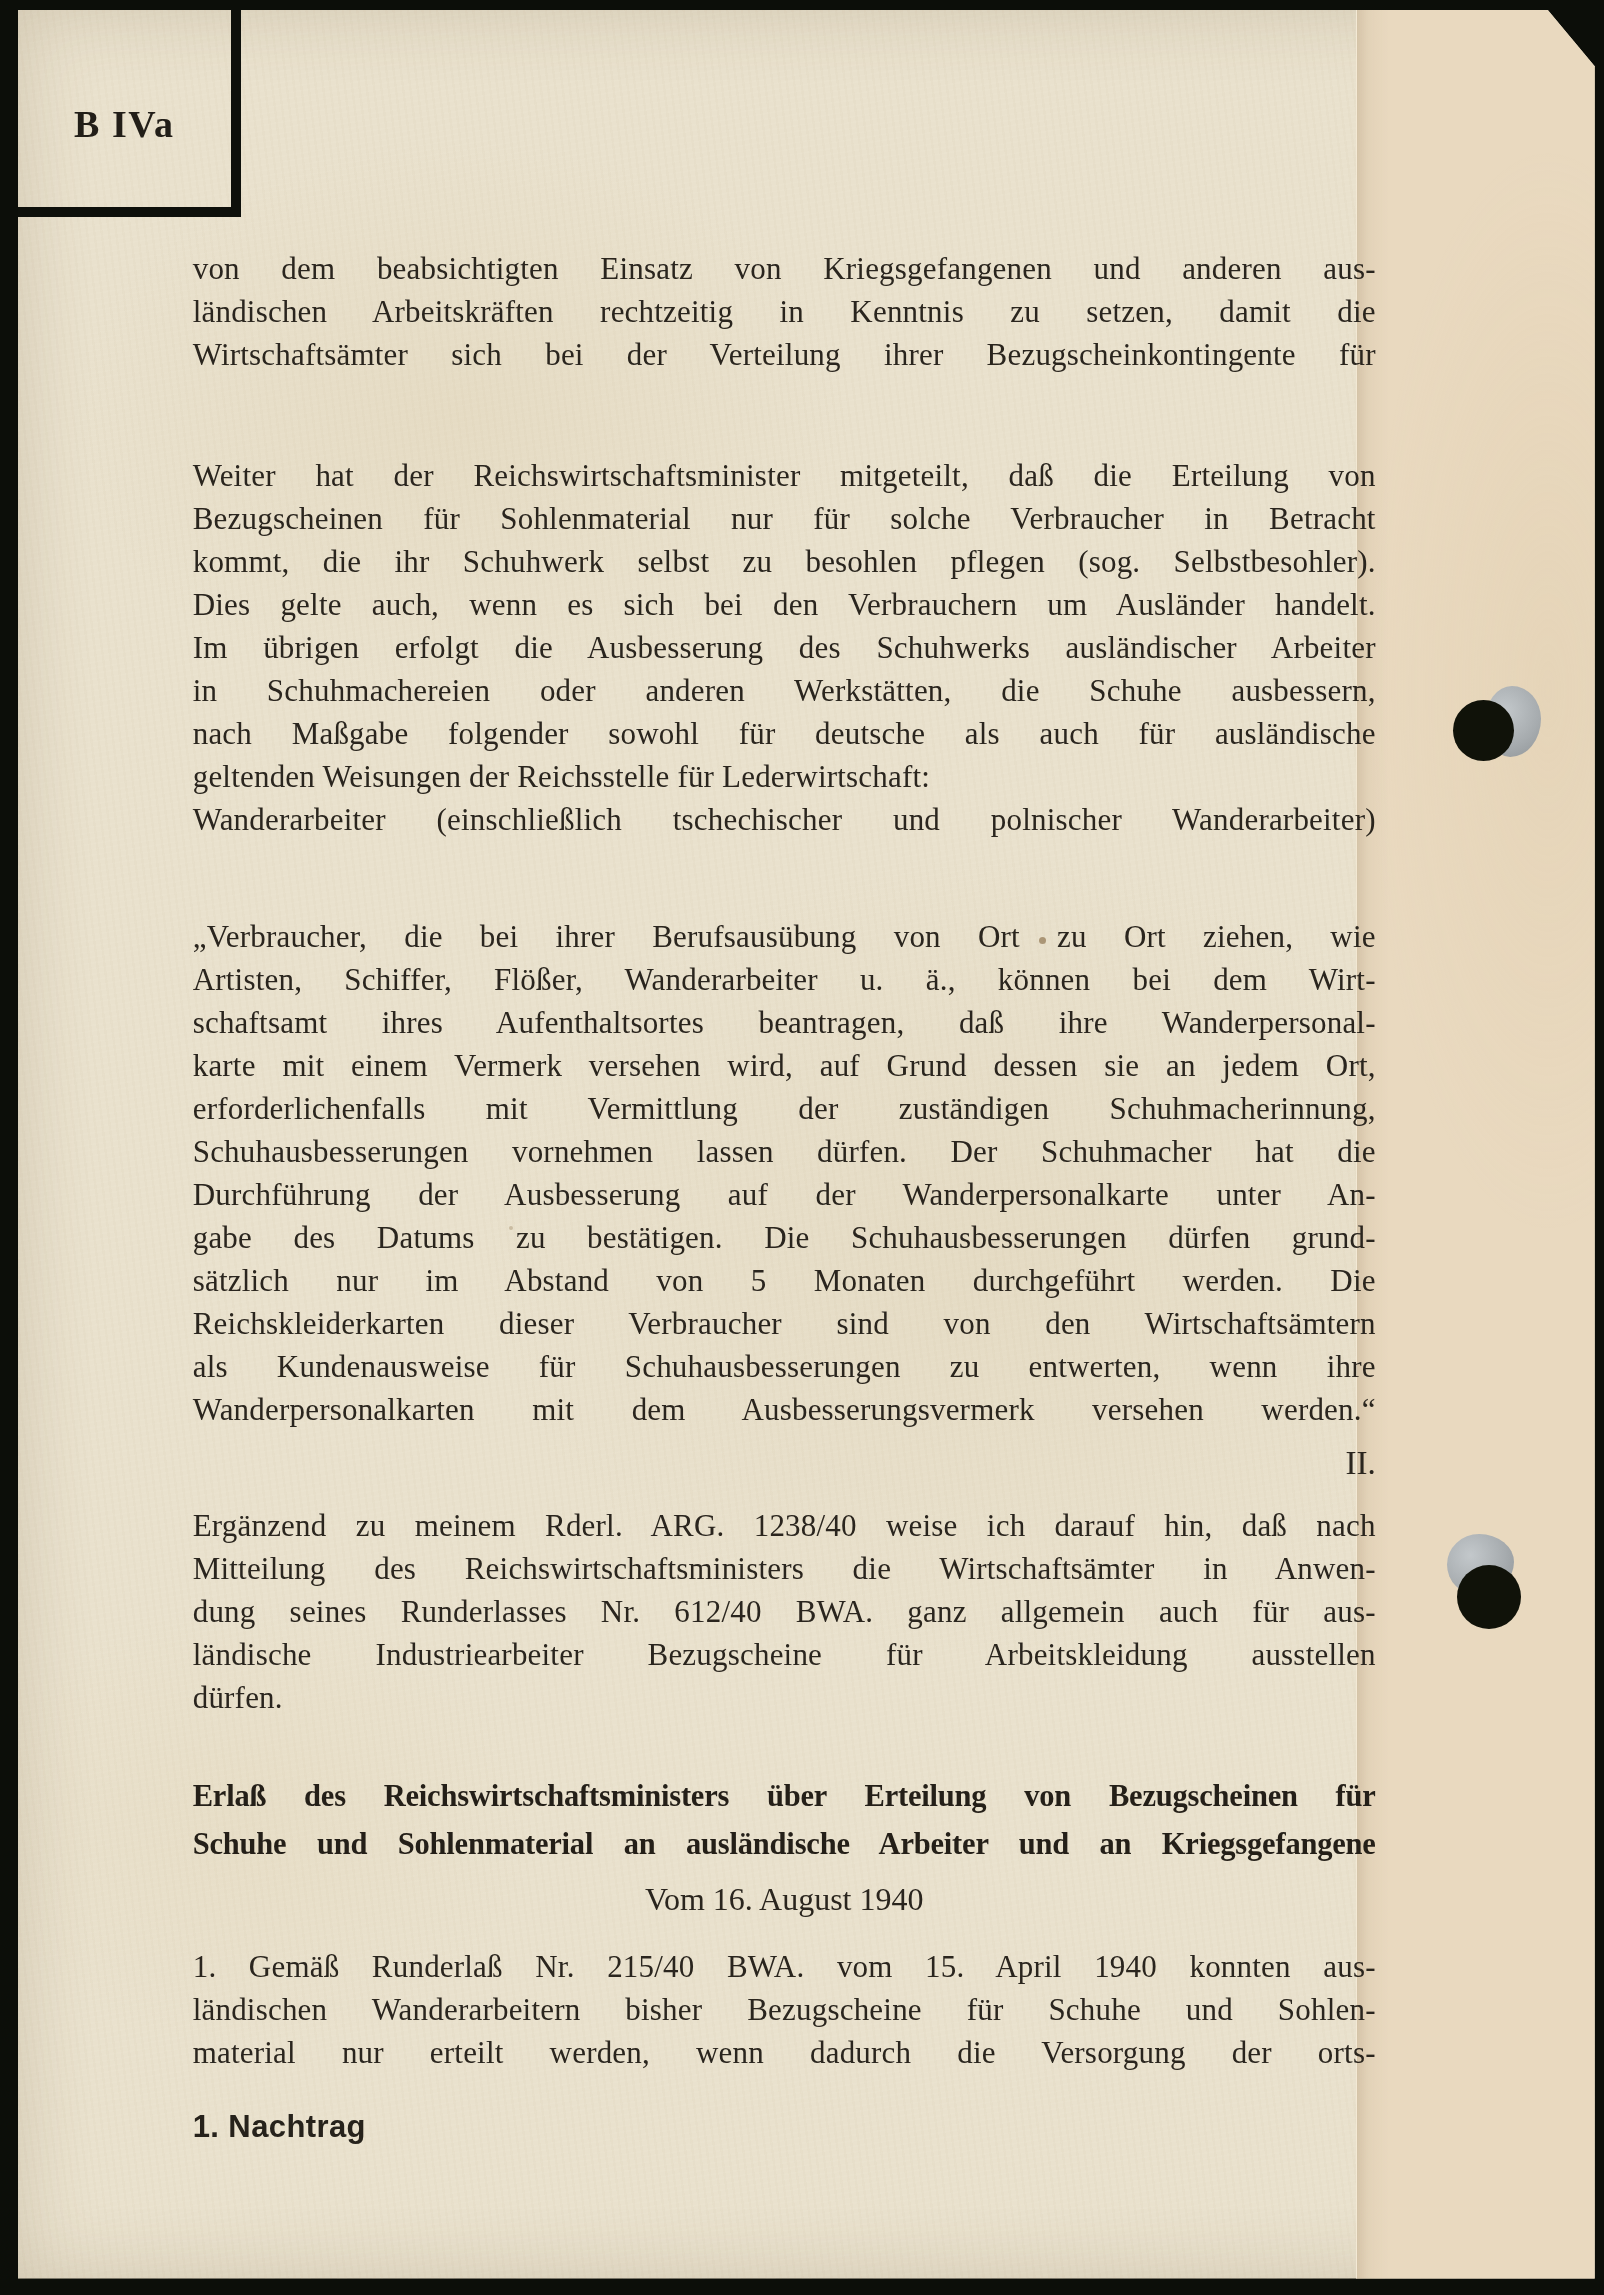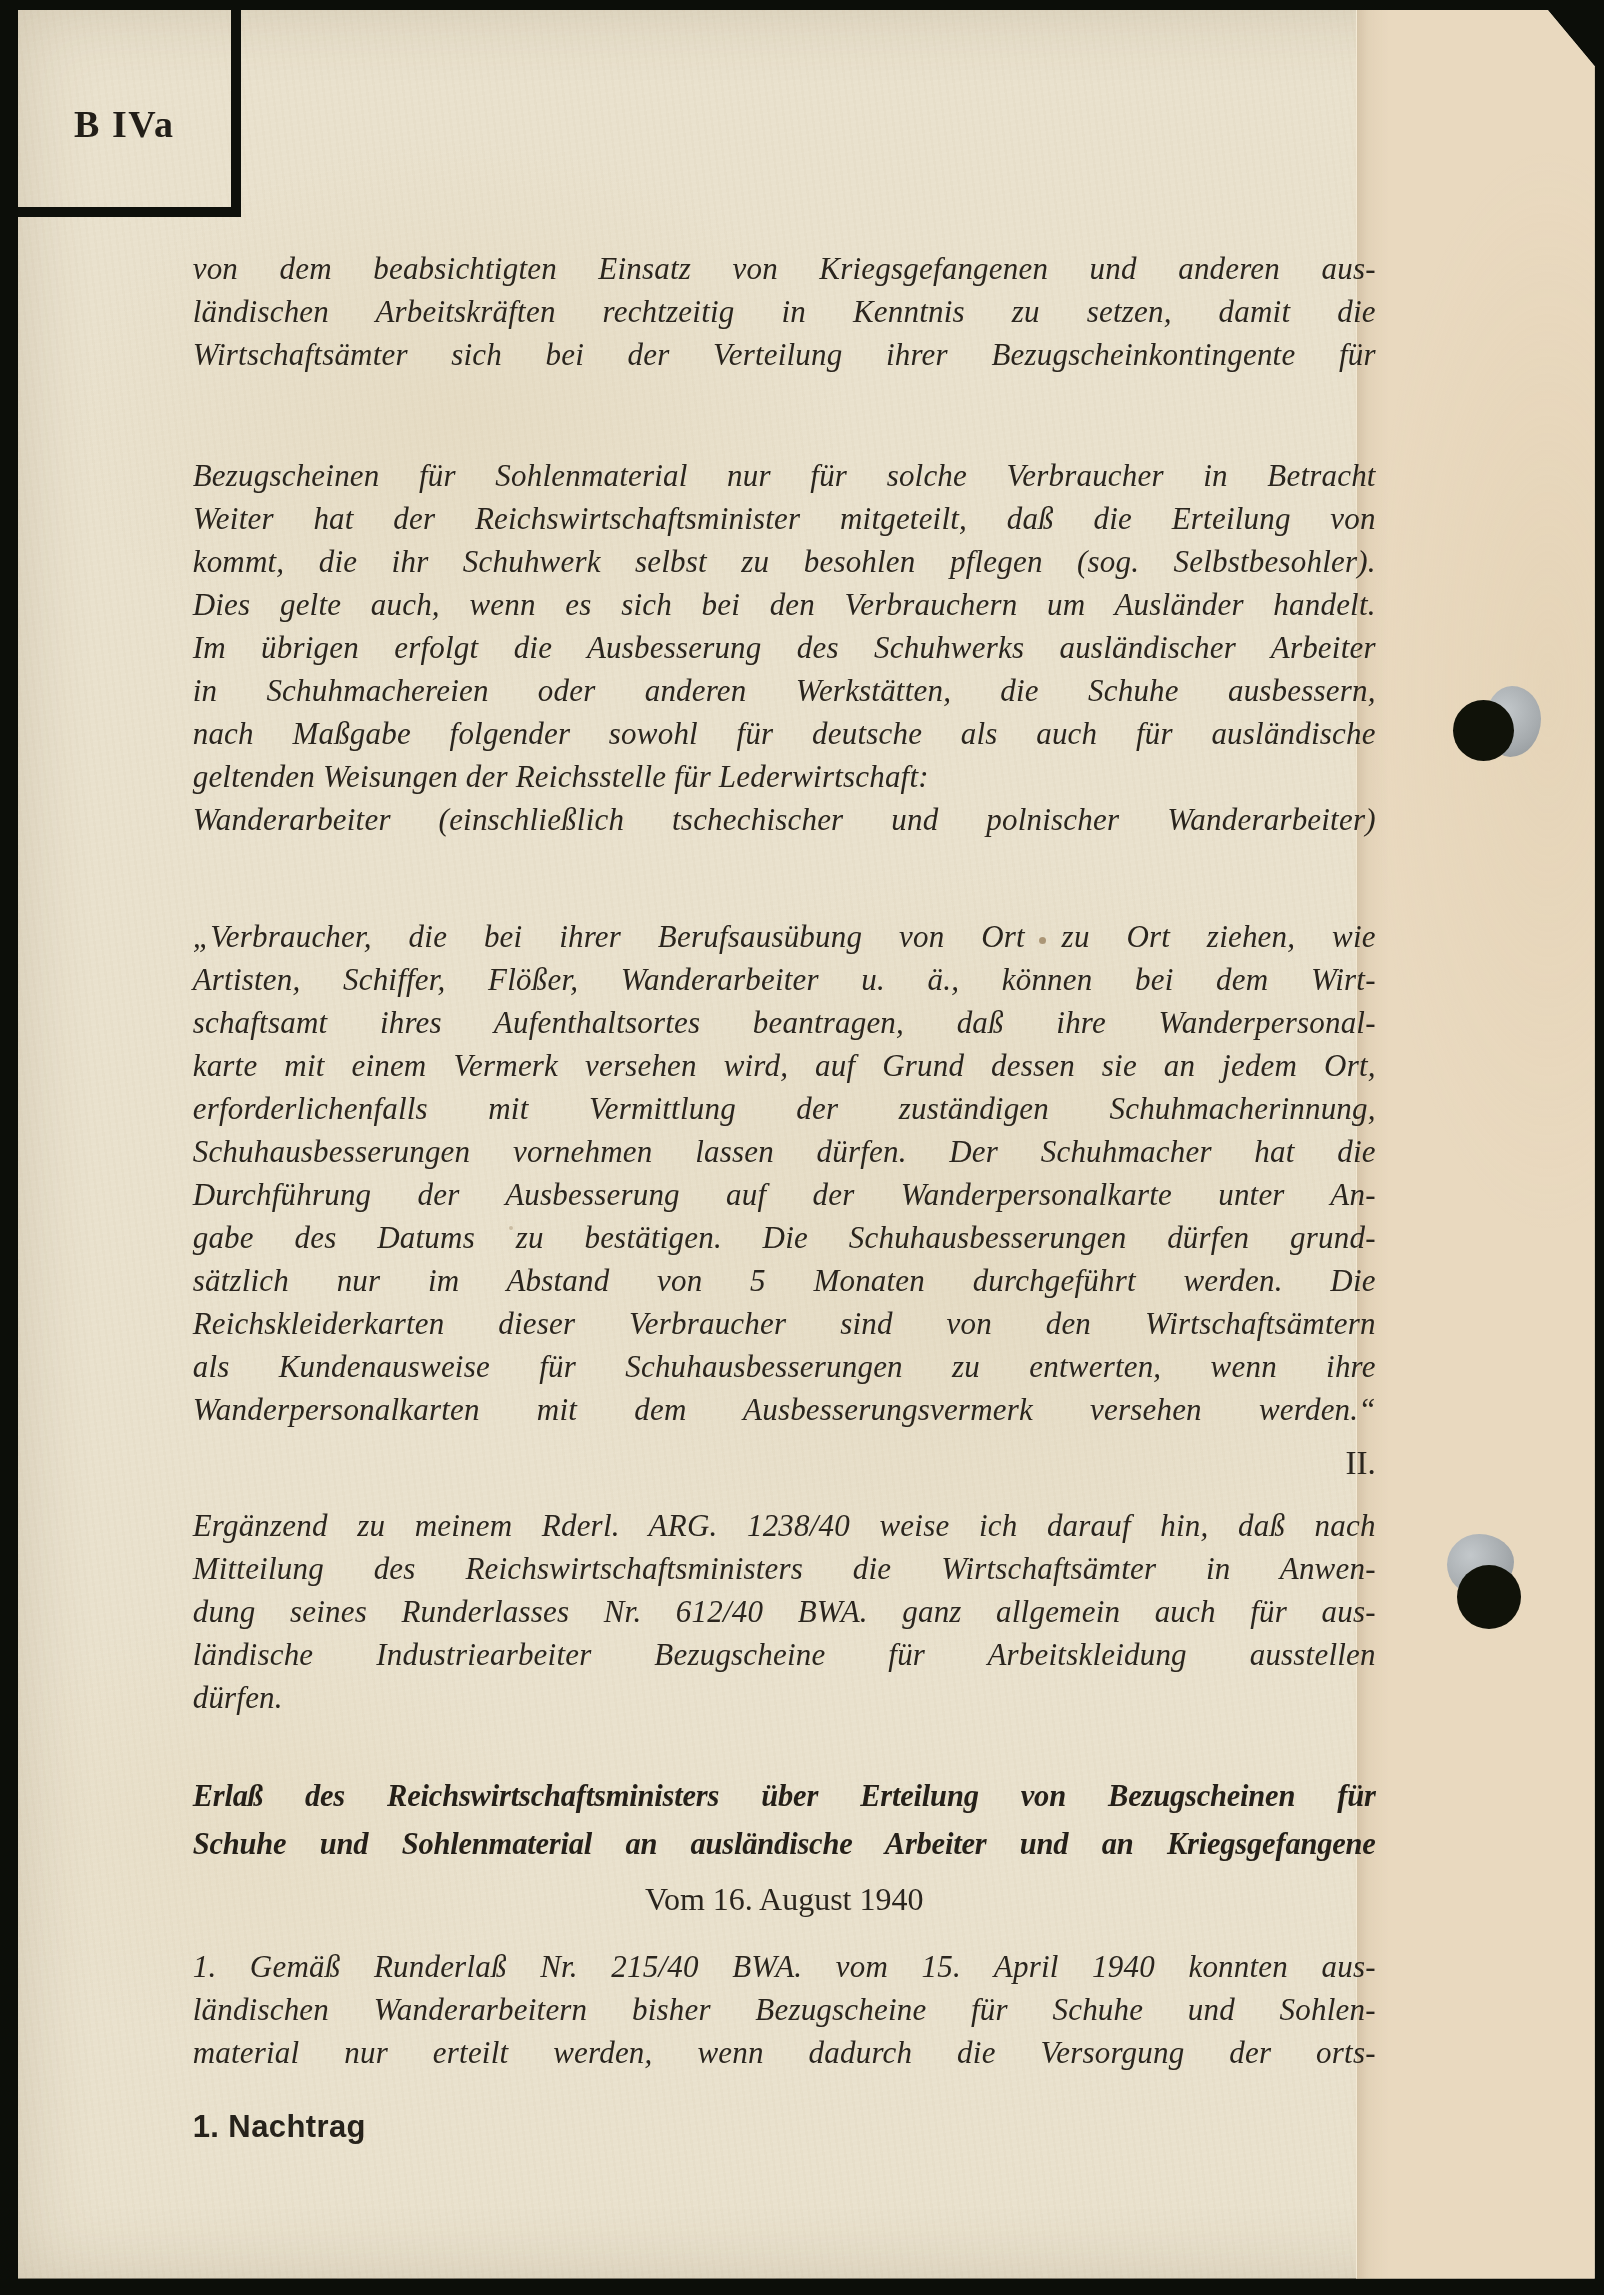--- a/index.html
+++ b/index.html
@@ -41,21 +41,20 @@
   }
   .page-number{
     position:absolute;left:175px;top:159px;width:1183px;
     text-align:center;font-size:30.5px;color:#2c2720;letter-spacing:0.8px;
   }
   .para{position:absolute;left:175px;width:1183px;color:#2a251e;}
   .line{
     font-size:31px;line-height:43px;letter-spacing:0.2px;
     text-align:justify;text-align-last:justify;
     white-space:normal;
-    font-style:italic;
   }
   .line.last{text-align-last:left;}
   .section-numeral{
     position:absolute;left:175px;width:1183px;top:1435px;
     text-align:right;font-size:33px;color:#2a251e;
   }
   .decree-title .line{
     font-weight:bold;font-size:30.5px;line-height:48px;letter-spacing:-0.2px;color:#241f18;
   }
   .decree-date{
@@ -90,22 +89,22 @@
     </div>
 
 
     <div class="para" style="top:237px">
       <div class="line">von dem beabsichtigten Einsatz von Kriegsgefangenen und anderen aus-</div>
       <div class="line">ländischen Arbeitskräften rechtzeitig in Kenntnis zu setzen, damit die</div>
       <div class="line">Wirtschaftsämter sich bei der Verteilung ihrer Bezugscheinkontingente für</div>
     </div>
 
     <div class="para" style="top:444px">
+      <div class="line">Weiter hat der Reichswirtschaftsminister mitgeteilt, daß die Erteilung von</div>
       <div class="line">Bezugscheinen für Sohlenmaterial nur für solche Verbraucher in Betracht</div>
-      <div class="line">Weiter hat der Reichswirtschaftsminister mitgeteilt, daß die Erteilung von</div>
       <div class="line">kommt, die ihr Schuhwerk selbst zu besohlen pflegen (sog. Selbstbesohler).</div>
       <div class="line">Dies gelte auch, wenn es sich bei den Verbrauchern um Ausländer handelt.</div>
       <div class="line">Im übrigen erfolgt die Ausbesserung des Schuhwerks ausländischer Arbeiter</div>
       <div class="line">in Schuhmachereien oder anderen Werkstätten, die Schuhe ausbessern,</div>
       <div class="line">nach Maßgabe folgender sowohl für deutsche als auch für ausländische</div>
       <div class="line last">geltenden Weisungen der Reichsstelle für Lederwirtschaft:</div>
       <div class="line">Wanderarbeiter (einschließlich tschechischer und polnischer Wanderarbeiter)</div>
     </div>
 
     <div class="para" style="top:905px">

